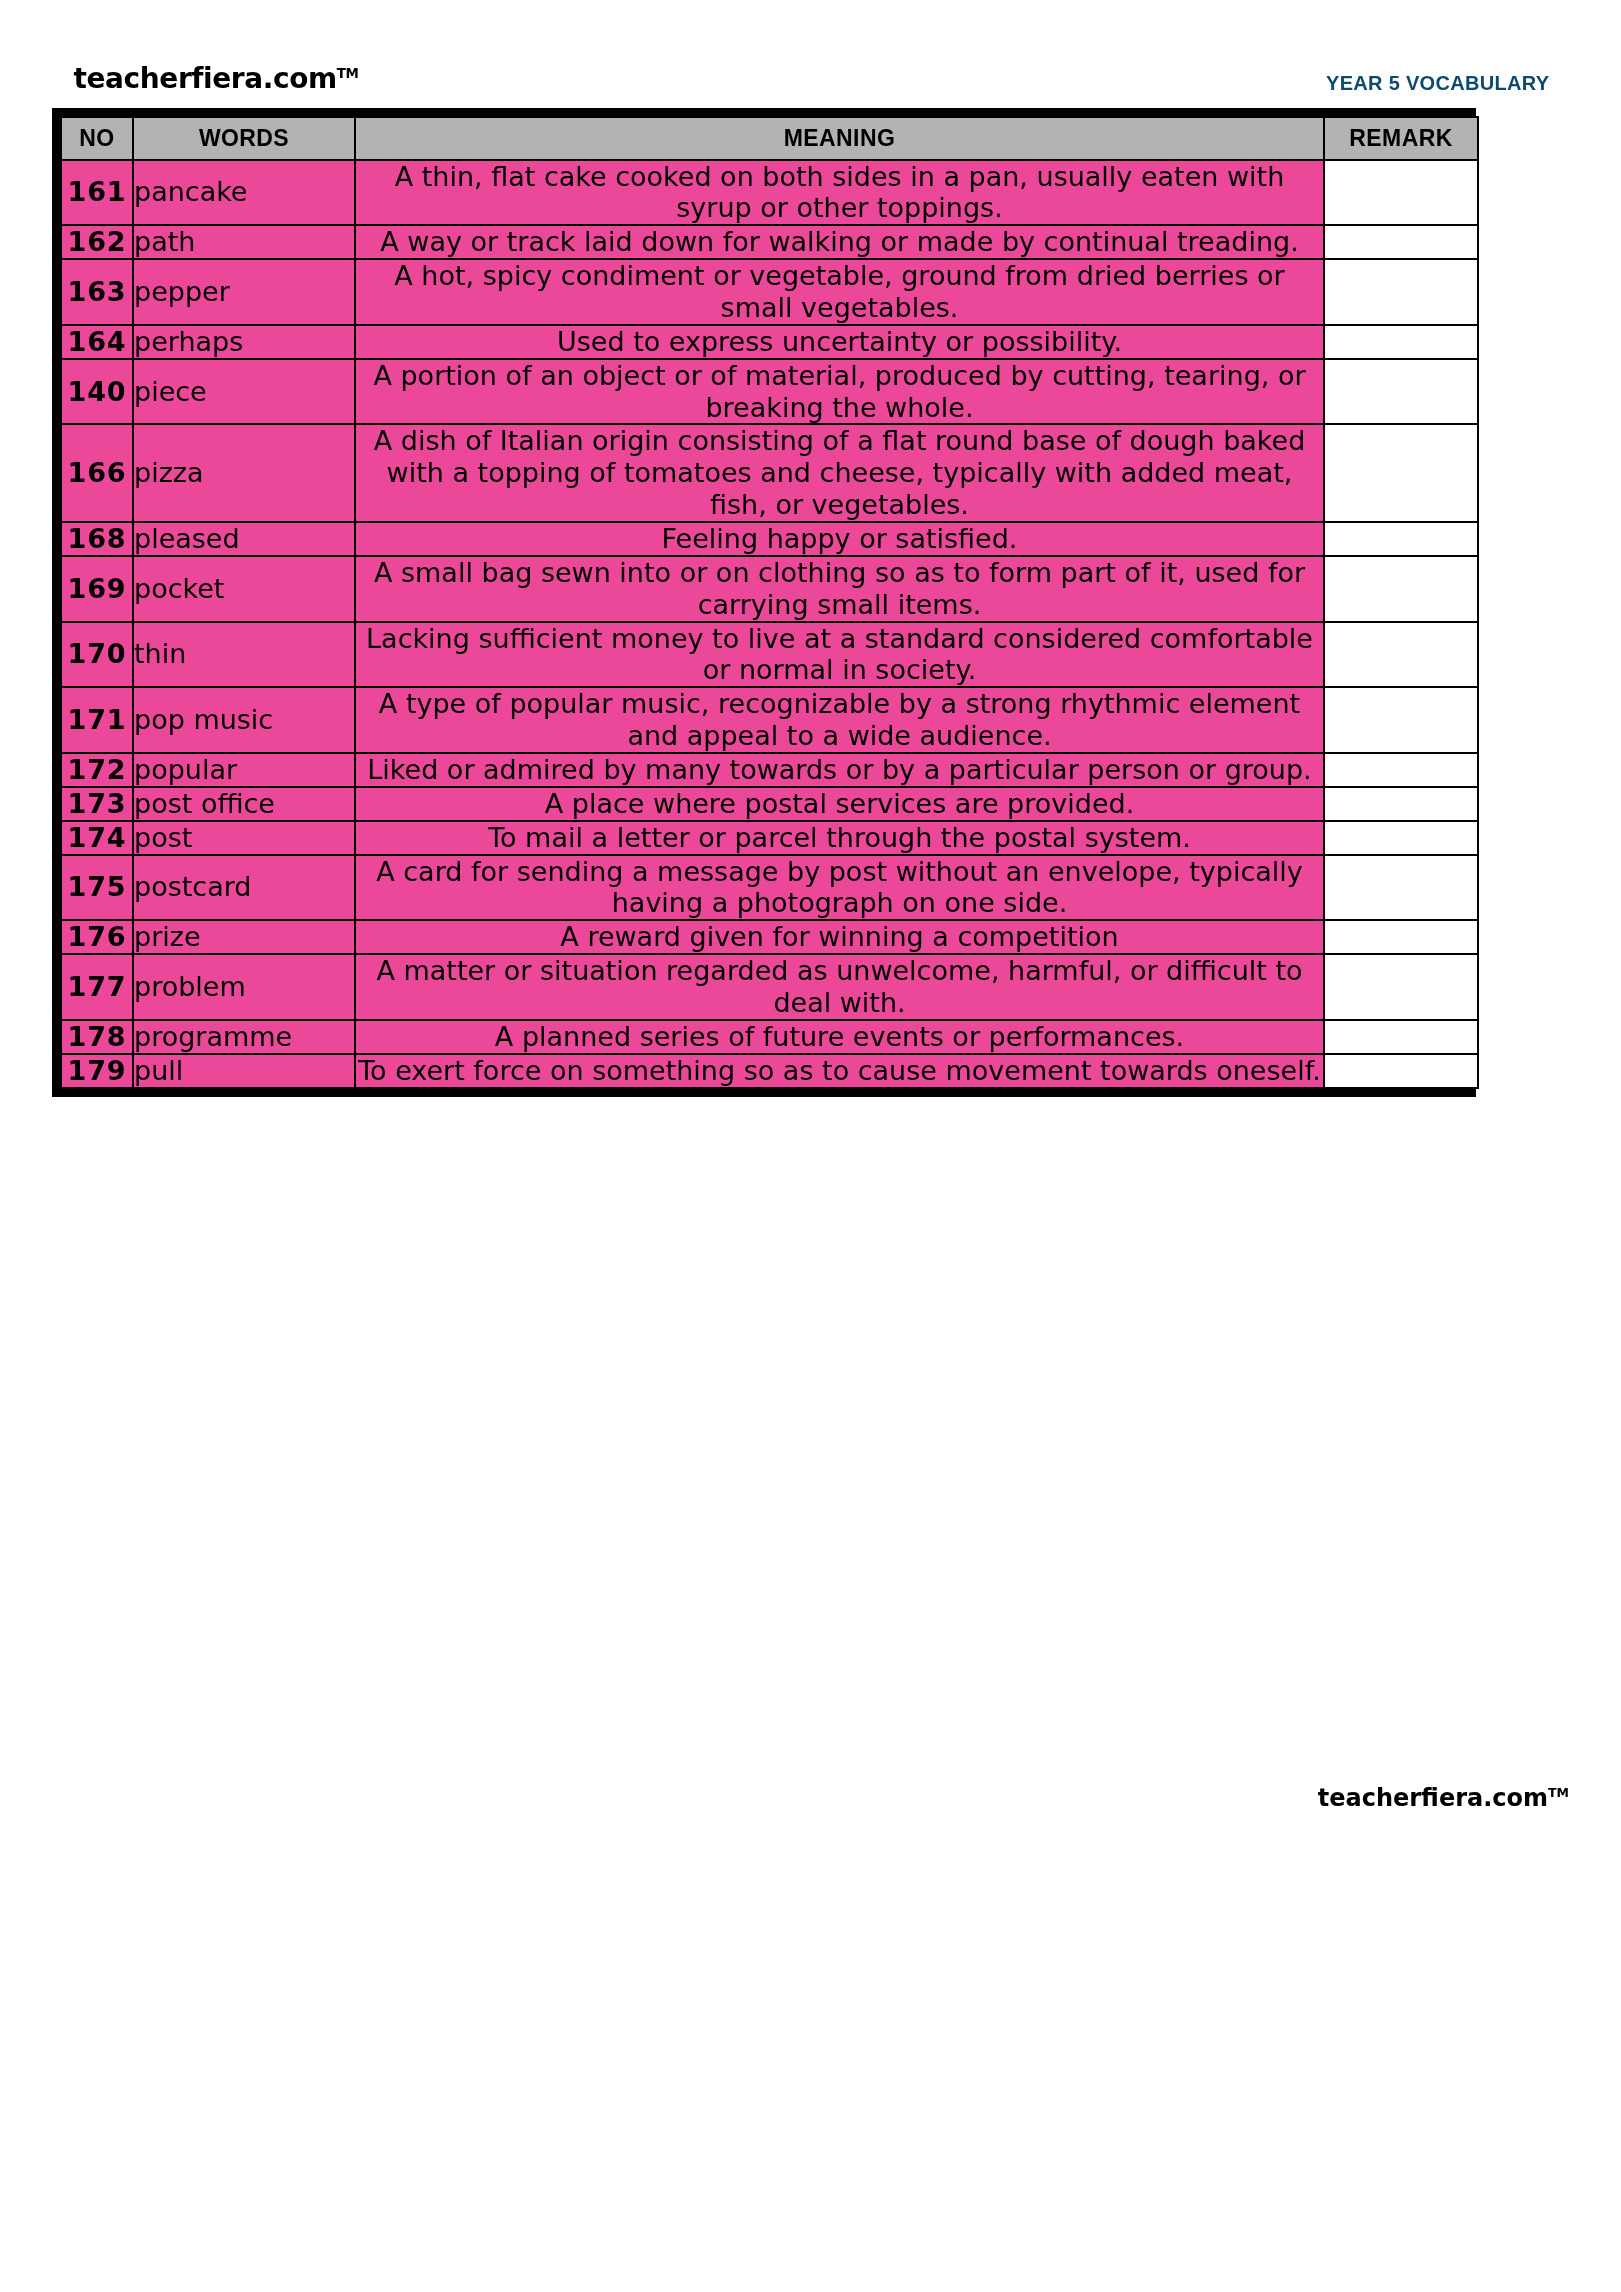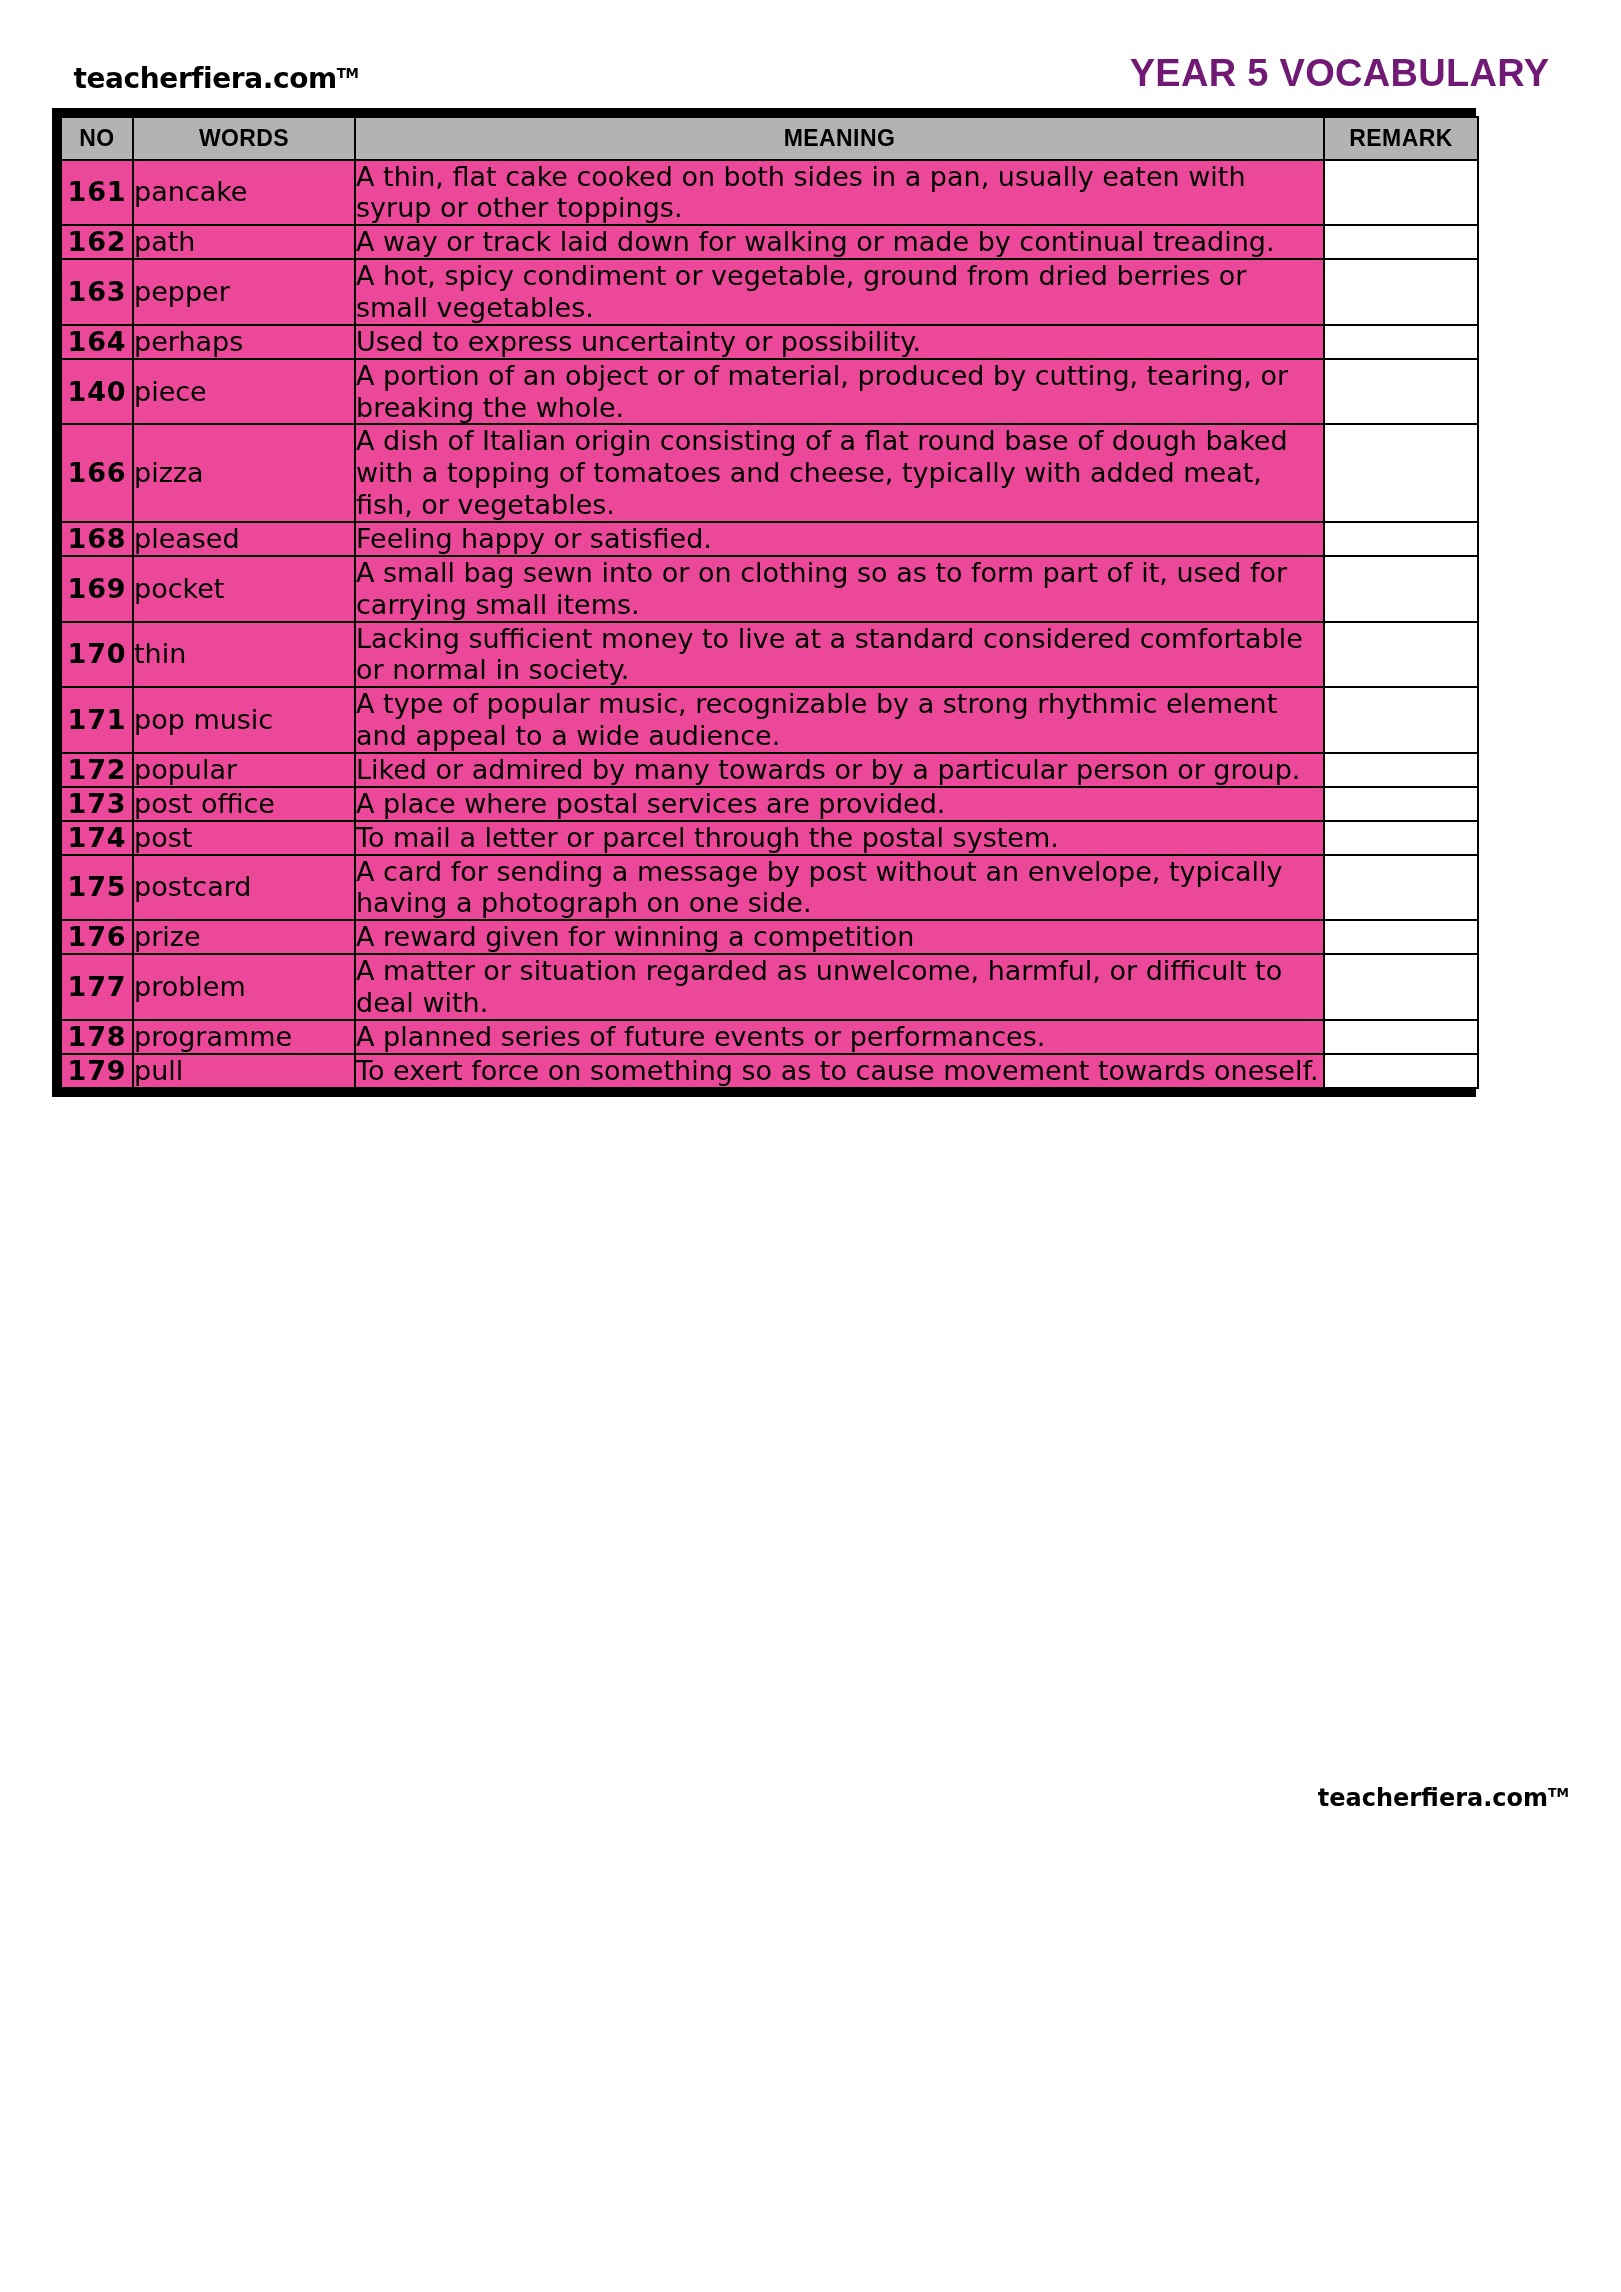--- a/index.html
+++ b/index.html
@@ -37,23 +37,23 @@
     color: #000;
   }
   .brand .tm {
     font-size: 13.4px;
     vertical-align: super;
     font-weight: bold;
   }
   .doc-title {
     font-family: "Liberation Sans", sans-serif;
     font-weight: bold;
-    font-size: 38px;
+    font-size: 20px;
     letter-spacing: 0.3px;
-    color: #701a75;
+    color: #0c4a6e;
   }
   .table-frame {
     margin-top: 12.5px;
     border: 8px solid #000;
     box-sizing: border-box;
     background: #ec4899;
     width: 1424px;
   }
   table.vocab {
     border-collapse: collapse;
@@ -93,20 +93,21 @@
     font-weight: bold;
   }
   td.word {
     padding: 5.4px 7.2px 5.4px 10.7px;
     font-size: 27px;
   }
   td.meaning {
     padding: 7.2px 10.7px 9px 12.5px;
     font-size: 27px;
     line-height: 1.2;
+    text-align: center;
   }
   td.remark {
     background: #fff;
   }
   .footer {
     position: absolute;
     right: 52px;
     bottom: 38px;
     font-family: "DejaVu Sans", sans-serif;
     font-weight: bold;

